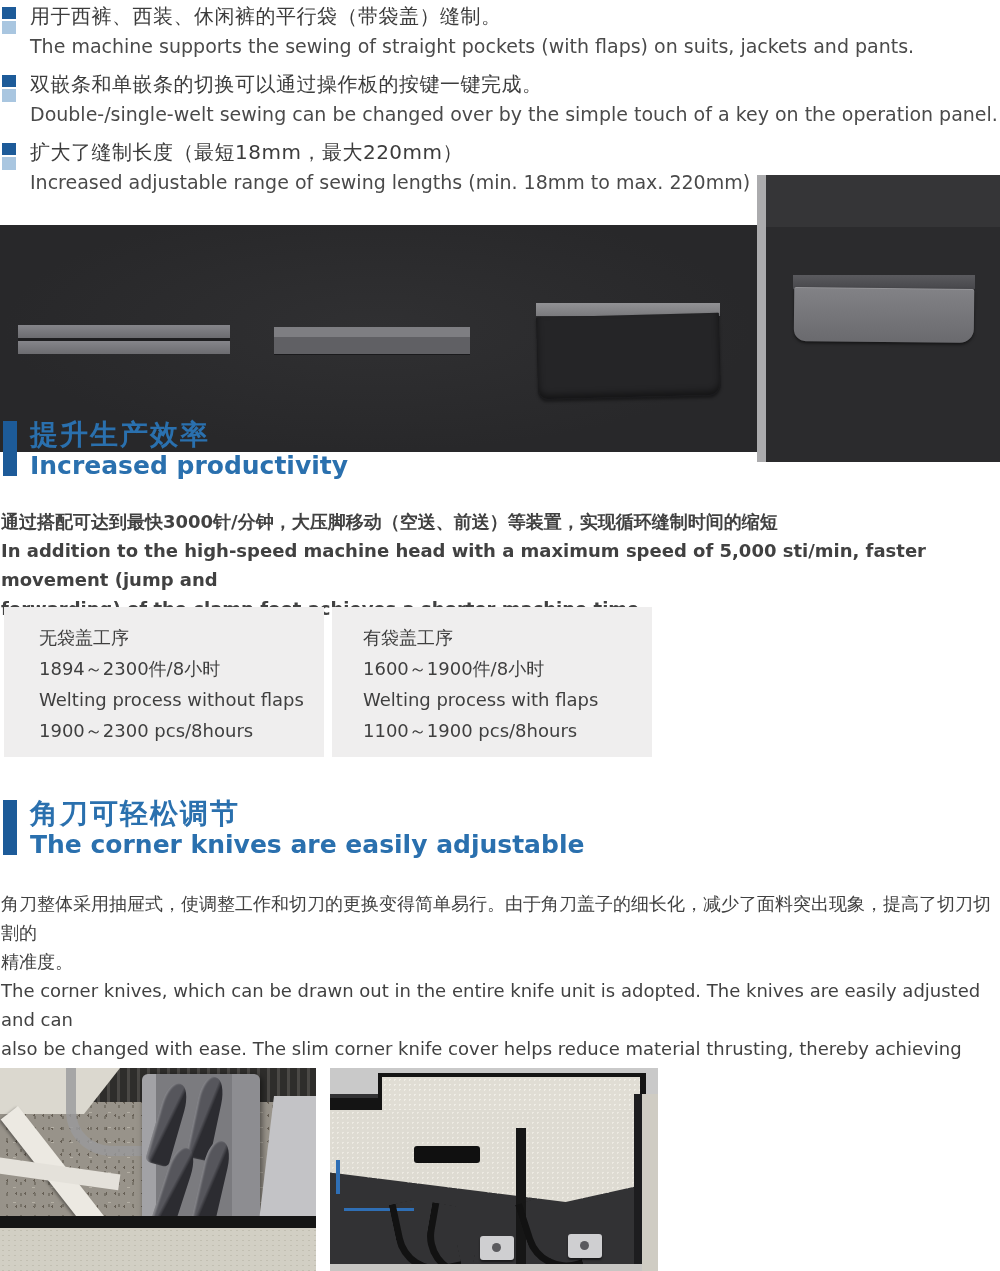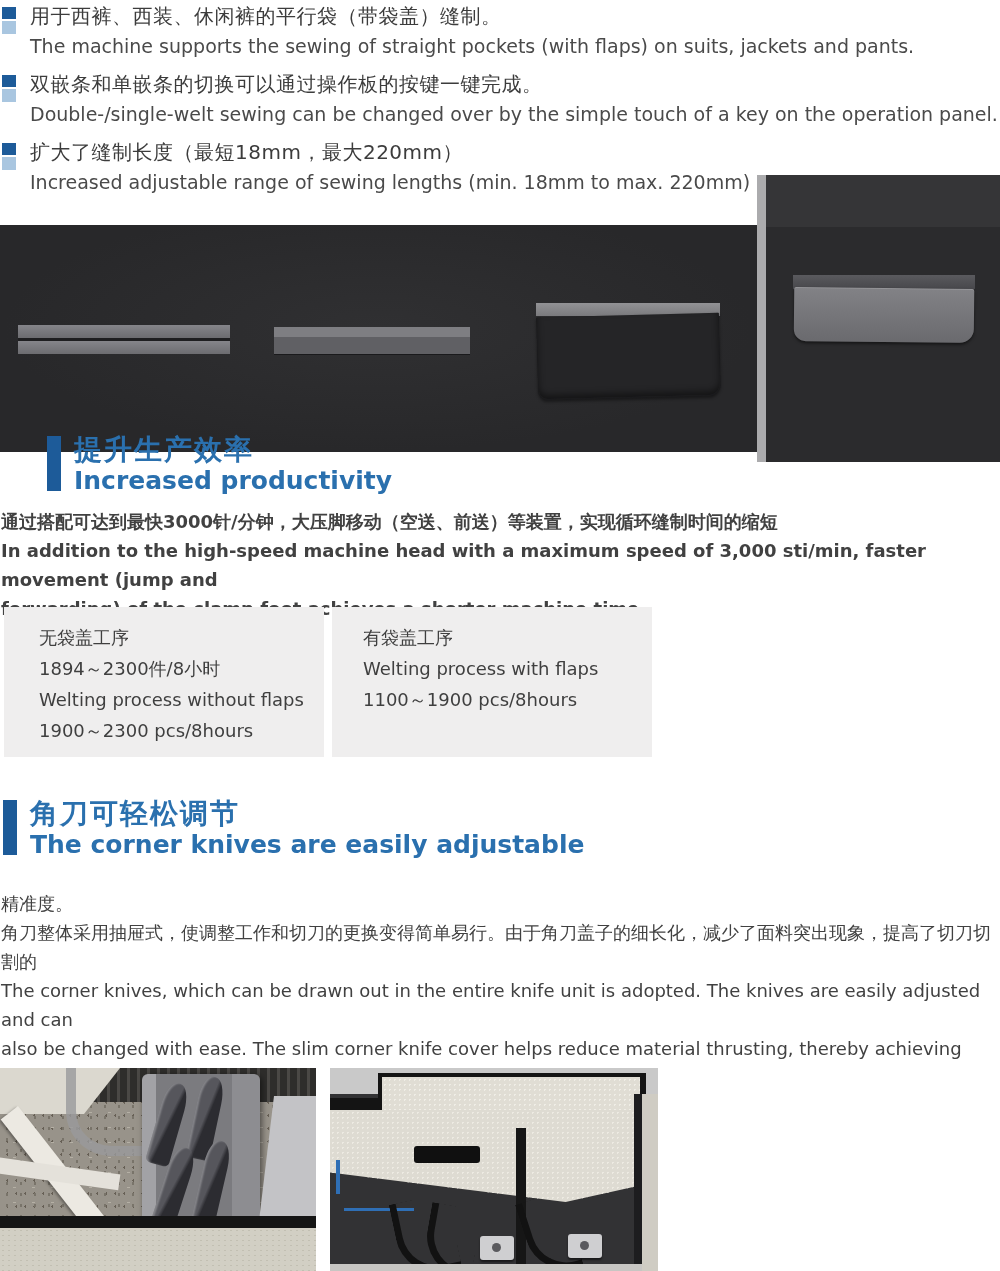--- a/index.html
+++ b/index.html
@@ -39,21 +39,21 @@
   .pk4-strip{left:27px;top:100px;width:182px;height:14px;background:linear-gradient(180deg,#5a5a5e,#47474b);}
   .pk4-flap{left:28px;top:113px;width:180px;height:54px;
     background:linear-gradient(180deg,#828286,#6a6a6e);
     border-radius:2px 2px 14px 12px;transform:rotate(.6deg);
     box-shadow:0 2px 3px rgba(0,0,0,.5),inset 0 1px 0 rgba(255,255,255,.15);}
   
   .sec-head{position:absolute;left:3px;}
   .sec-bar{position:absolute;left:0;top:3px;width:14px;height:55px;background:#1d5b99;}
   .sec-cn{margin-left:27px;font-size:28px;font-weight:bold;color:#2a70ae;line-height:33px;letter-spacing:2px;}
   .sec-en{margin-left:27px;font-size:25px;color:#2a70ae;line-height:29px;font-weight:bold;}
-  .sh1{top:433px;margin-left:44px;} .sh2{top:797px;}
+  .sh1{top:418px;} .sh2{top:797px;}
   
   .para{position:absolute;left:1px;width:992px;font-size:18px;line-height:29px;color:#414141;}
   .pr1{top:507px;font-weight:bold;} .pr2{top:889px;}
   
   .stat{position:absolute;top:607px;width:320px;height:150px;background:#efeeee;
     box-sizing:border-box;padding:15px 0 0 35px;font-size:18px;line-height:31px;color:#3f3f3f;}
   .st1{left:4px;} .st2{left:332px;padding-left:31px;}
   
   .photo{position:absolute;top:1068px;height:203px;overflow:hidden;}
   .ph-left{left:0;width:316px;
@@ -158,45 +158,46 @@
 </div>
 
 <div class="sec-head sh1">
   <div class="sec-bar"></div>
   <div class="sec-cn">提升生产效率</div>
   <div class="sec-en">Increased productivity</div>
 </div>
 
 <div class="para pr1">
   <div>通过搭配可达到最快3000针/分钟，大压脚移动（空送、前送）等装置，实现循环缝制时间的缩短</div>
-  <div>In addition to the high-speed machine head with a maximum speed of 3,000 sti/min, faster movement (jump and</div>
+  <div>In addition to the high-speed machine head with a maximum speed of 5,000 sti/min, faster movement (jump and</div>
   <div>forwarding) of the clamp foot achieves a shorter machine time.</div>
 </div>
 
 <div class="stat st1">
   <div>无袋盖工序</div>
   <div>1894～2300件/8小时</div>
   <div>Welting process without flaps</div>
   <div>1900～2300 pcs/8hours</div>
 </div>
 <div class="stat st2">
   <div>有袋盖工序</div>
+  <div>1600～1900件/8小时</div>
   <div>Welting process with flaps</div>
   <div>1100～1900 pcs/8hours</div>
 </div>
 
 <div class="sec-head sh2">
   <div class="sec-bar"></div>
   <div class="sec-cn">角刀可轻松调节</div>
   <div class="sec-en">The corner knives are easily adjustable</div>
 </div>
 
 <div class="para pr2">
+  <div>角刀整体采用抽屉式，使调整工作和切刀的更换变得简单易行。由于角刀盖子的细长化，减少了面料突出现象，提高了切刀切割的</div>
   <div>精准度。</div>
-  <div>角刀整体采用抽屉式，使调整工作和切刀的更换变得简单易行。由于角刀盖子的细长化，减少了面料突出现象，提高了切刀切割的</div>
   <div>The corner knives, which can be drawn out in the entire knife unit is adopted. The knives are easily adjusted and can</div>
   <div>also be changed with ease. The slim corner knife cover helps reduce material thrusting, thereby achieving material</div>
   <div>cutting with accuracy.</div>
 </div>
 
 <div class="photo ph-left">
   <div class="rack"></div>
   <div class="plate-tl"></div>
   <div class="beam1"></div>
   <div class="beam2"></div>

